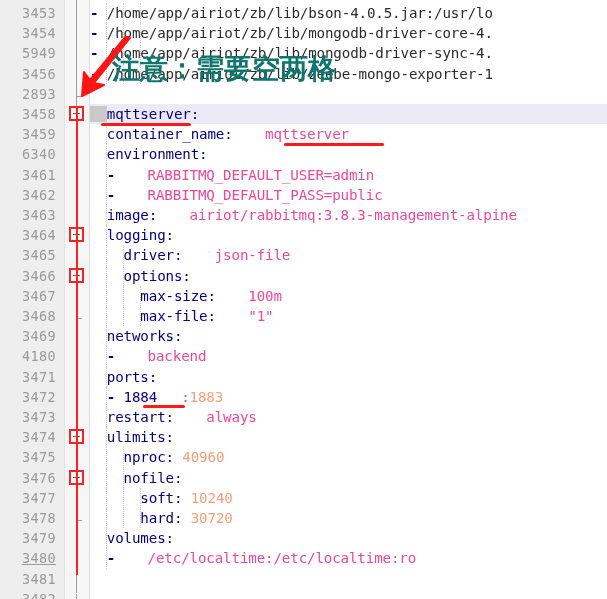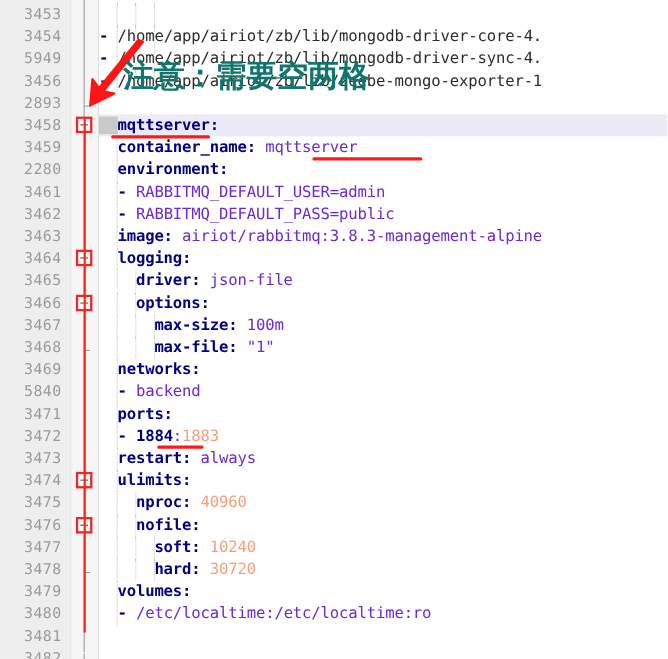--- a/index.html
+++ b/index.html
@@ -114,22 +114,22 @@
   .ind {
     position: absolute;
     top: 0;
     width: 1px;
     height: 20.2px;
     border-left: 1px dotted #c9c9c9;
   }
   .txt { position: relative; display: inline-block; }
 
   
-  .k   { color: #000080; font-weight: bold; }     
-  .v   { color: #6d28d9; }                        
+  .k   { color: #000080; font-weight: normal; }     
+  .v   { color: #ec4899; margin-left: 24px; }                        
   .num { color: #f4a07a; }                        
   .pth { color: #2b2b2b; }                        
   .dash{ color: #000080; font-weight: bold; }
   .sel { background: #c9c9c9; }
 
   
   .ann-underline {
     position: absolute;
     height: 3px;
     background: #ff1a1a;
@@ -176,61 +176,61 @@
 <div id="editor">
 
   <div id="gutter">
       <div class="lineno" style="top: 3px;">3453</div>
       <div class="lineno" style="top: 23.2px;">3454</div>
       <div class="lineno" style="top: 43.4px;">5949</div>
       <div class="lineno" style="top: 63.6px;">3456</div>
       <div class="lineno" style="top: 83.8px;">2893</div>
       <div class="lineno" style="top: 104px;">3458</div>
       <div class="lineno" style="top: 124.2px;">3459</div>
-      <div class="lineno" style="top: 144.4px;">2280</div>
+      <div class="lineno" style="top: 144.4px;">6340</div>
       <div class="lineno" style="top: 164.6px;">3461</div>
       <div class="lineno" style="top: 184.8px;">3462</div>
       <div class="lineno" style="top: 205px;">3463</div>
       <div class="lineno" style="top: 225.2px;">3464</div>
       <div class="lineno" style="top: 245.4px;">3465</div>
       <div class="lineno" style="top: 265.6px;">3466</div>
       <div class="lineno" style="top: 285.8px;">3467</div>
       <div class="lineno" style="top: 306px;">3468</div>
       <div class="lineno" style="top: 326.2px;">3469</div>
-      <div class="lineno" style="top: 346.4px;">5840</div>
+      <div class="lineno" style="top: 346.4px;">4180</div>
       <div class="lineno" style="top: 366.6px;">3471</div>
       <div class="lineno" style="top: 386.8px;">3472</div>
       <div class="lineno" style="top: 407px;">3473</div>
       <div class="lineno" style="top: 427.2px;">3474</div>
       <div class="lineno" style="top: 447.4px;">3475</div>
       <div class="lineno" style="top: 467.6px;">3476</div>
       <div class="lineno" style="top: 487.8px;">3477</div>
       <div class="lineno" style="top: 508px;">3478</div>
       <div class="lineno" style="top: 528.2px;">3479</div>
-      <div class="lineno" style="top: 548.4px;">3480</div>
+      <div class="lineno" style="top: 548.4px; text-decoration: underline;">3480</div>
       <div class="lineno" style="top: 568.6px;">3481</div>
       <div class="lineno" style="top: 588.8px;">3482</div>
     </div>
 
   <div id="foldcol">
       <div class="fold-stem" style="top: 0px; height: 107px;"></div>
       <div class="fold-stem" style="top: 120px; height: 472.8px;"></div>
       <div class="fold-end" style="top: 95.8px;"></div>
       <div class="fold-end" style="top: 318px;"></div>
       <div class="fold-end" style="top: 520px;"></div>
       <div class="fold-end corner" style="top: 593.8px;"></div>
       <div class="fold-box" style="top: 107px;"></div>
       <div class="fold-box" style="top: 228.2px;"></div>
       <div class="fold-box" style="top: 268.6px;"></div>
       <div class="fold-box" style="top: 430.2px;"></div>
       <div class="fold-box" style="top: 470.6px;"></div>
     </div>
 
   <div id="code">
-      <div class="row" style="top: 3px;"><span class="ind" style="left: 16.12px;"></span><span class="ind" style="left: 33.24px;"></span><span class="ind" style="left: 50.36px;"></span></div>
+      <div class="row" style="top: 3px;"><span class="ind" style="left: 16.12px;"></span><span class="ind" style="left: 33.24px;"></span><span class="ind" style="left: 50.36px;"></span><span class="txt"><span class="dash">- </span><span class="pth">/home/app/airiot/zb/lib/bson-4.0.5.jar:/usr/lo</span></span></div>
       <div class="row" style="top: 23.2px;"><span class="ind" style="left: 16.12px;"></span><span class="ind" style="left: 33.24px;"></span><span class="ind" style="left: 50.36px;"></span><span class="txt"><span class="dash">- </span><span class="pth">/home/app/airiot/zb/lib/mongodb-driver-core-4.</span></span></div>
       <div class="row" style="top: 43.4px;"><span class="ind" style="left: 16.12px;"></span><span class="ind" style="left: 33.24px;"></span><span class="ind" style="left: 50.36px;"></span><span class="txt"><span class="dash">- </span><span class="pth">/home/app/airiot/zb/lib/mongodb-driver-sync-4.</span></span></div>
       <div class="row" style="top: 63.6px;"><span class="ind" style="left: 16.12px;"></span><span class="ind" style="left: 33.24px;"></span><span class="ind" style="left: 50.36px;"></span><span class="txt"><span class="dash">- </span><span class="pth">/home/app/airiot/zb/lib/zeebe-mongo-exporter-1</span></span></div>
       <div class="row" style="top: 83.8px;"><span class="txt"></span></div>
       <div class="row highlight" style="top: 104px;"><span class="txt"><span class="sel">  </span><span class="k">mqttserver:</span></span></div>
       <div class="row" style="top: 124.2px;"><span class="ind" style="left: 16.12px;"></span><span class="txt"><span class="k">  container_name: </span><span class="v">mqttserver</span></span></div>
       <div class="row" style="top: 144.4px;"><span class="ind" style="left: 16.12px;"></span><span class="txt"><span class="k">  environment:</span></span></div>
       <div class="row" style="top: 184.8px;"><span class="ind" style="left: 16.12px;"></span><span class="txt"><span class="dash">  - </span><span class="v">RABBITMQ_DEFAULT_PASS=public</span></span></div>
       <div class="row" style="top: 164.6px;"><span class="ind" style="left: 16.12px;"></span><span class="txt"><span class="dash">  - </span><span class="v">RABBITMQ_DEFAULT_USER=admin</span></span></div>
       <div class="row" style="top: 205px;"><span class="ind" style="left: 16.12px;"></span><span class="txt"><span class="k">  image: </span><span class="v">airiot/rabbitmq:3.8.3-management-alpine</span></span></div>

